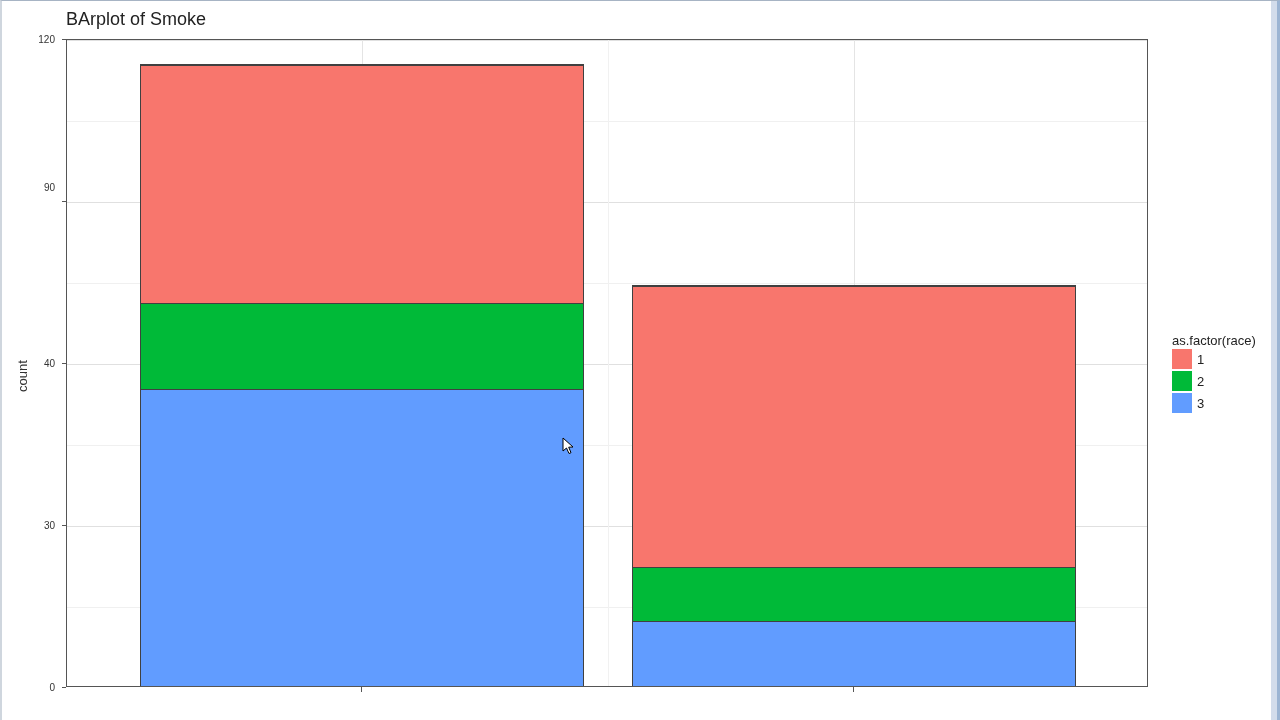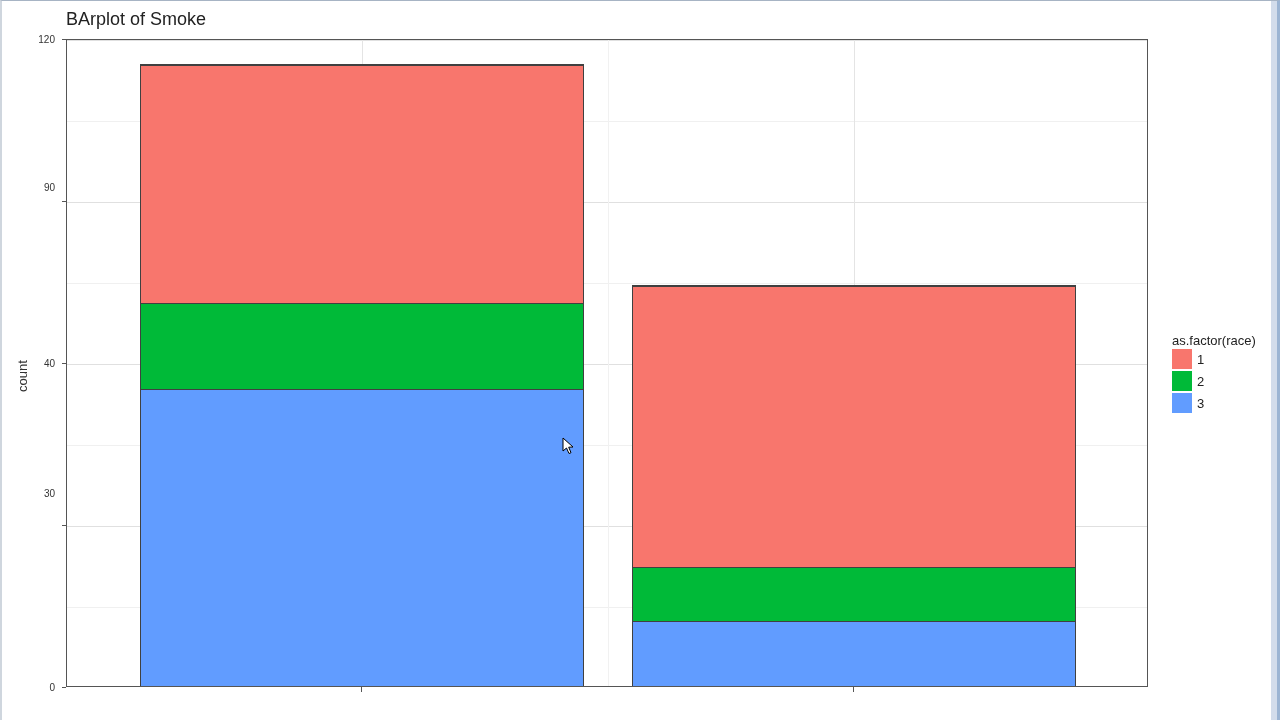--- a/index.html
+++ b/index.html
@@ -125,21 +125,21 @@
 <body>
 
 <div class="outer">
   <div class="scrollbar"></div>
 
   <div class="title">BArplot of Smoke</div>
   <div class="ylabel">count</div>
 
   <div id="yticklabels">
       <div class="ytlabel" style="top: 686px;">0</div>
-      <div class="ytlabel" style="top: 492px;">30</div>
+      <div class="ytlabel" style="top: 524px;">30</div>
       <div class="ytlabel" style="top: 362px;">40</div>
       <div class="ytlabel" style="top: 186px;">90</div>
       <div class="ytlabel" style="top: 38px;">120</div>
     </div>
 
   <div id="ytickmarks">
       <div class="ytick" style="top: 686px; left: 60px; right: auto;"></div>
       <div class="ytick" style="top: 524px; left: 60px; right: auto;"></div>
       <div class="ytick" style="top: 362px; left: 60px; right: auto;"></div>
       <div class="ytick" style="top: 200px; left: 60px; right: auto;"></div>

